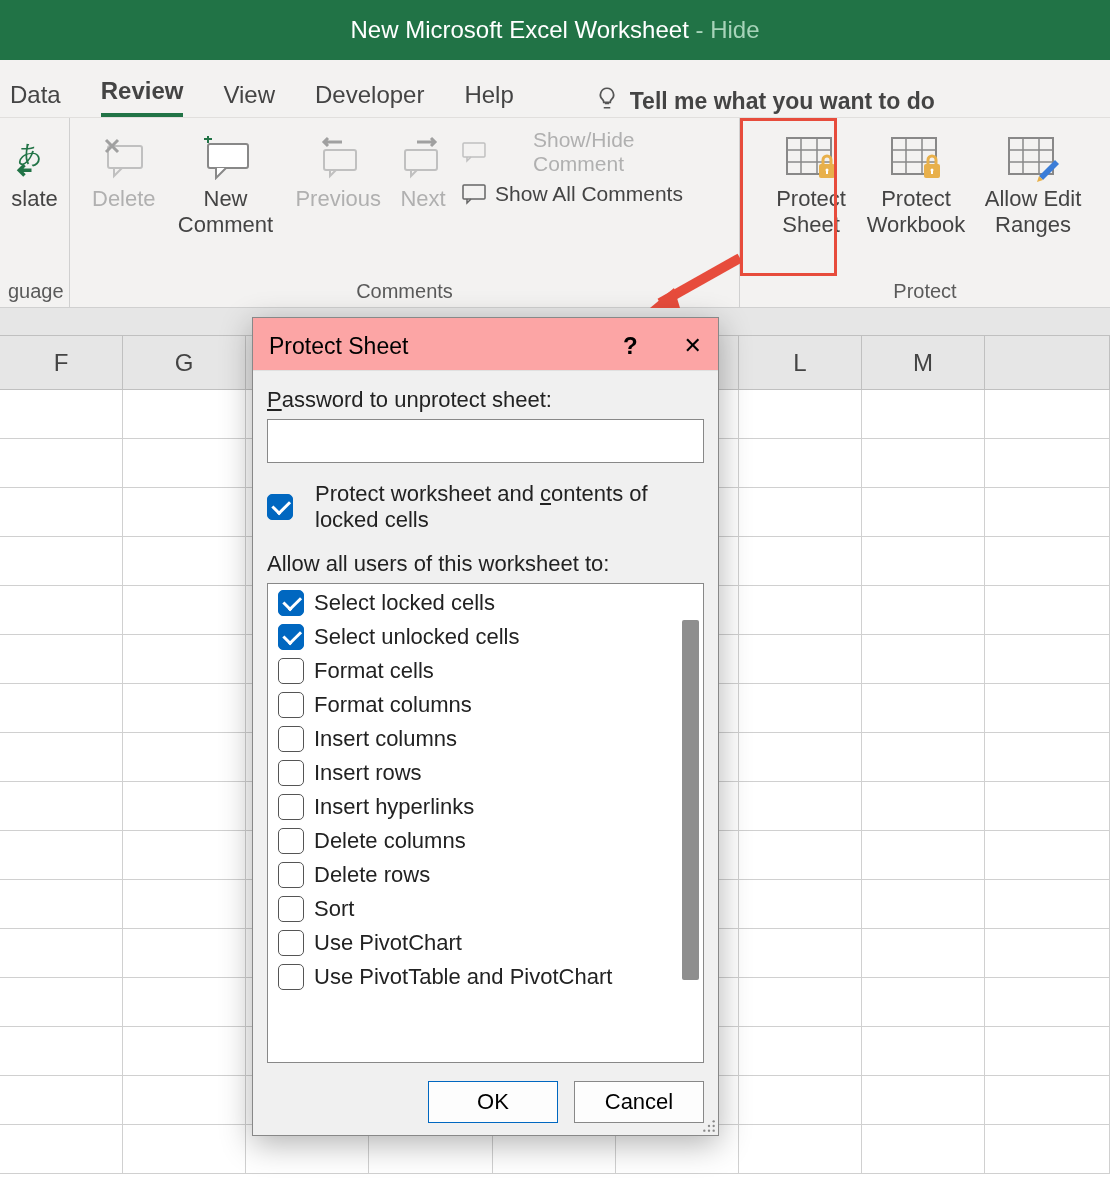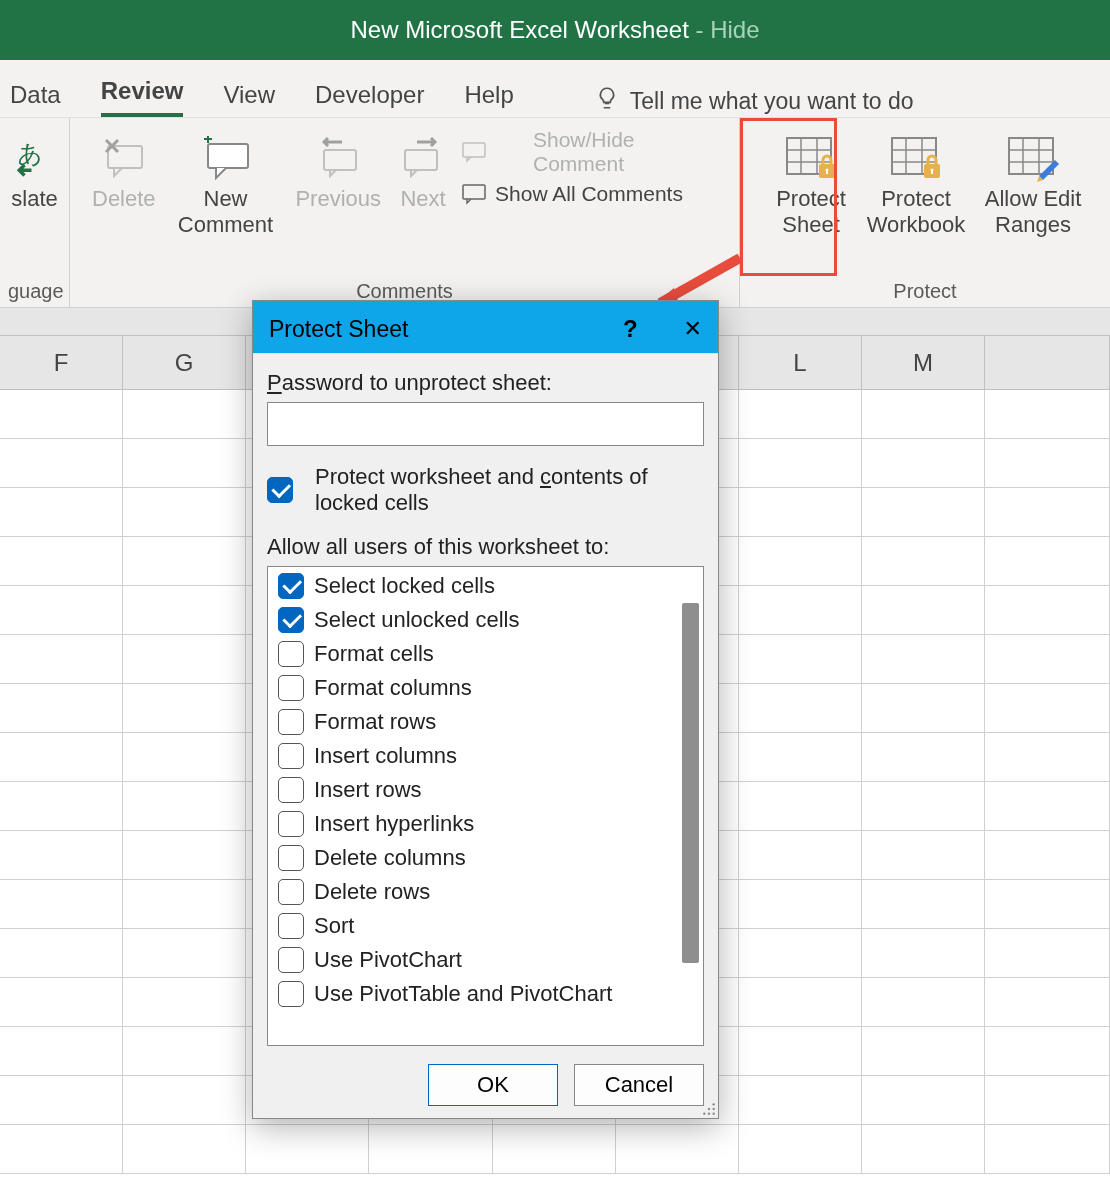--- a/index.html
+++ b/index.html
@@ -6,21 +6,21 @@
   body { width: 1110px; height: 1202px; overflow: hidden; background: #fff; position: relative; }
 
   
   .titlebar { background: #217346; height: 60px; display: flex; align-items: center; justify-content: center; color: #a7d3b9; font-size: 24px; font-weight: 400; }
   .titlebar .doc { color: #fff; }
 
   
   .ribbon-tabs { background: #f3f2f1; display: flex; align-items: flex-end; padding: 10px 10px 0 10px; gap: 40px; border-bottom: 1px solid #e1dfdd; height: 58px; }
   .ribbon-tab { font-size: 24px; color: #444; padding-bottom: 8px; cursor: pointer; }
   .ribbon-tab.active { font-weight: 600; border-bottom: 4px solid #217346; }
-  .tellme { display: flex; align-items: center; gap: 10px; font-size: 23px; color: #444; margin-left: 40px; }
+  .tellme { display: flex; align-items: center; gap: 10px; font-size: 23px; color: #444; margin-left: 40px; font-weight: bold; }
   .bulb-icon svg { width: 26px; height: 26px; }
 
   
   .ribbon { background: #f3f2f1; height: 190px; display: flex; border-bottom: 1px solid #d0d0d0; position: relative; }
   .ribbon-group { border-right: 1px solid #d0d0d0; padding: 8px 8px 4px 8px; display: flex; flex-direction: column; justify-content: space-between; align-items: center; }
   .group-label { font-size: 20px; color: #5a5a5a; text-align: center; width: 100%; }
   .group-items { display: flex; align-items: flex-start; gap: 10px; flex: 1; }
   .big-btn { display: flex; flex-direction: column; align-items: center; justify-content: flex-start; font-size: 22px; color: #444; padding: 4px; cursor: pointer; text-align: center; }
   .big-btn.disabled { color: #b0b0b0; }
   .big-btn .icon-box { height: 56px; display: flex; align-items: center; justify-content: center; }
@@ -33,21 +33,21 @@
 
   
   .sheet-top-spacer { height: 28px; background: #e6e6e6; border-bottom: 1px solid #c0c0c0; }
   .col-headers { display: flex; height: 54px; background: #e6e6e6; border-bottom: 1px solid #c0c0c0; }
   .col-header, .row-cell-spacer { border-right: 1px solid #c0c0c0; display: flex; align-items: center; justify-content: center; font-size: 24px; color: #444; }
   .grid { background: #fff; }
   .grid-row { display: flex; height: 49px; }
   .grid-cell { border-right: 1px solid #d0d0d0; border-bottom: 1px solid #d0d0d0; }
 
   
-  .dialog { position: absolute; left: 252px; top: 300px; width: 467px; background: #0ea5e9; border: 1px solid #888; box-shadow: 0 8px 30px rgba(0,0,0,0.3); }
+  .dialog { position: absolute; left: 252px; top: 317px; width: 467px; background: #fca5a5; border: 1px solid #888; box-shadow: 0 8px 30px rgba(0,0,0,0.3); }
   .dialog-header { display: flex; align-items: center; justify-content: space-between; padding: 14px 16px 10px 16px; font-size: 23px; }
   .dialog-header .right-icons { display: flex; gap: 46px; align-items: center; font-size: 24px; }
   .dialog-body { background: #f0f0f0; padding: 16px 14px 12px 14px; font-size: 22px; color: #222; border-top: 1px solid #e0e0e0; }
   .dlabel { margin-bottom: 6px; }
   .dinput { width: 100%; height: 44px; border: 1px solid #888; background: #fff; padding: 4px 8px; font-size: 20px; }
   .dcheck-row { display: flex; align-items: center; gap: 22px; margin-top: 18px; }
   .chk { width: 26px; height: 26px; border-radius: 5px; border: 1px solid #555; background: #fff; display: inline-flex; align-items: center; justify-content: center; flex-shrink: 0; cursor: pointer; }
   .chk.checked { background: #0067c0; border-color: #0067c0; }
   .chk.checked::after { content: ""; width: 8px; height: 14px; border: solid #fff; border-width: 0 3px 3px 0; transform: rotate(45deg) translate(-1px,-2px); }
   .allow-label { margin-top: 18px; }
@@ -450,24 +450,20 @@
           <div class="perm-item">
             <span class="chk"></span>
             <span>Format cells</span>
           </div>
           <div class="perm-item">
             <span class="chk"></span>
             <span>Format columns</span>
           </div>
           <div class="perm-item">
             <span class="chk"></span>
-            <span>Format rows</span>
-          </div>
-          <div class="perm-item">
-            <span class="chk"></span>
             <span>Insert columns</span>
           </div>
           <div class="perm-item">
             <span class="chk"></span>
             <span>Insert rows</span>
           </div>
           <div class="perm-item">
             <span class="chk"></span>
             <span>Insert hyperlinks</span>
           </div>

